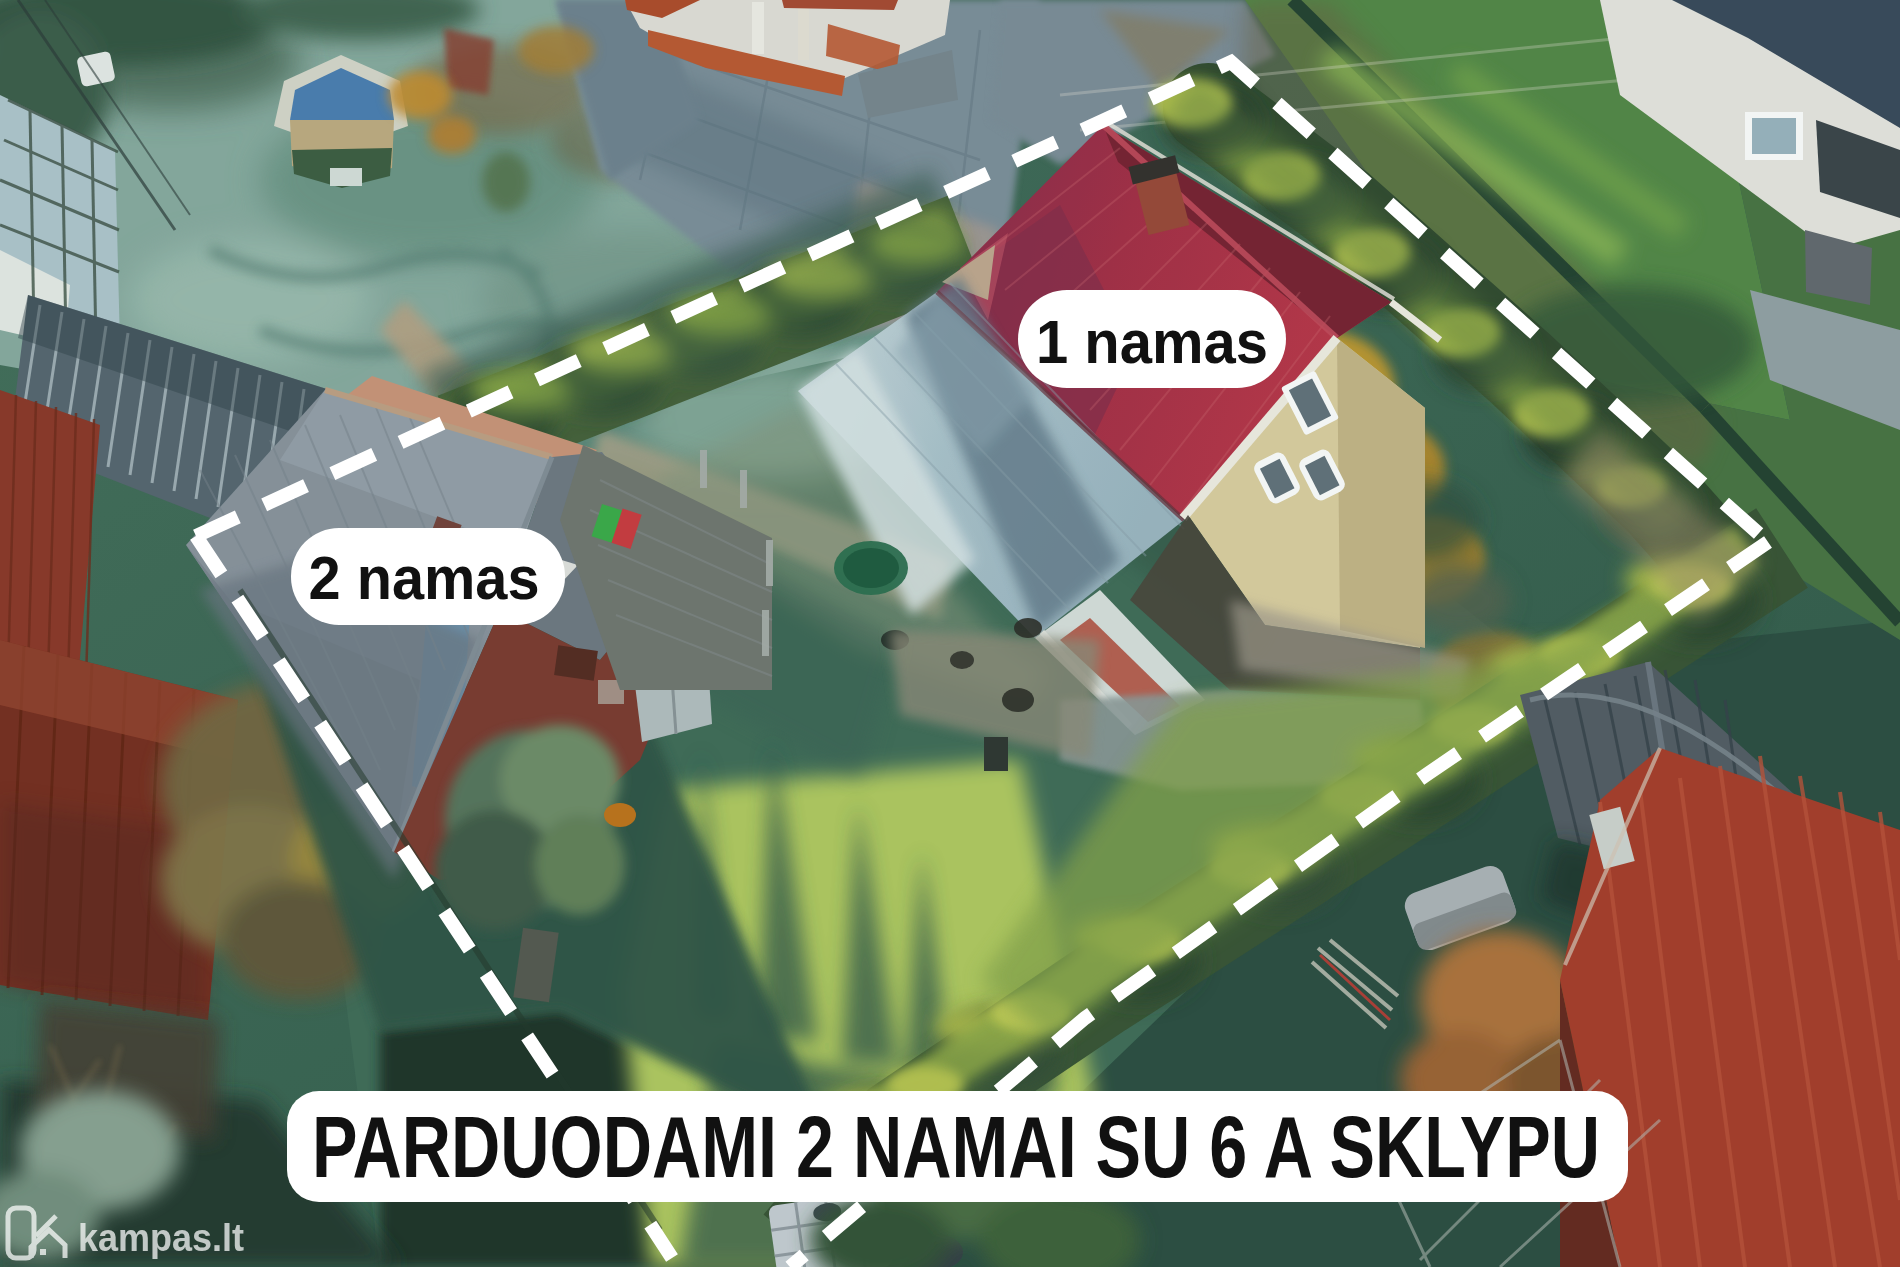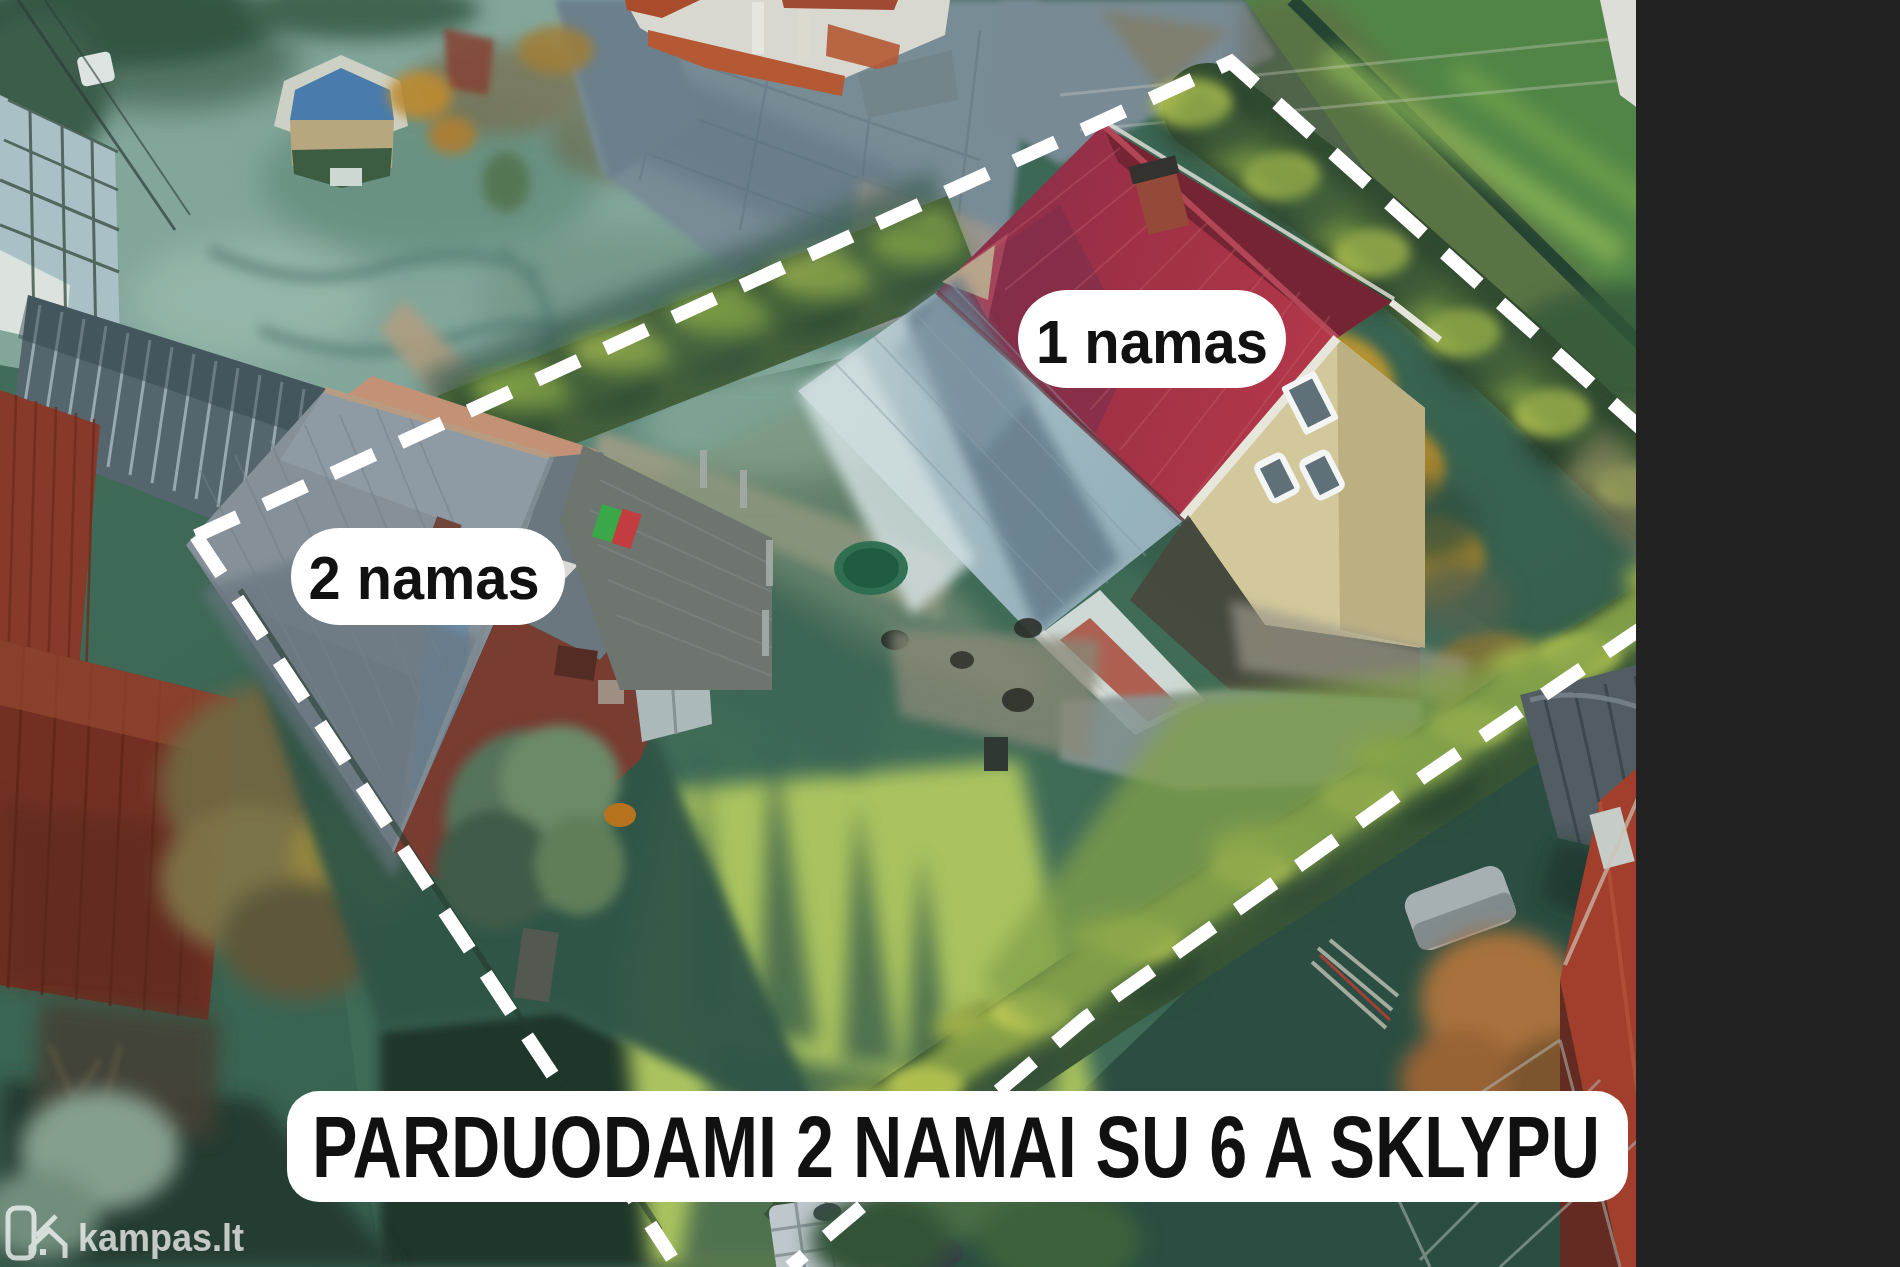--- a/index.html
+++ b/index.html
@@ -1,16 +1,16 @@
 <!DOCTYPE html>
 <html><head>
 <meta charset="utf-8">
 <style>
 html,body{margin:0;padding:0;background:#222;}
-#stage{position:relative;width:1636px;height:1267px;overflow:hidden;font-family:"Liberation Sans",sans-serif;}
+#stage{position:relative;width:1900px;height:1267px;overflow:hidden;font-family:"Liberation Sans",sans-serif;}
 svg{display:block;}
 </style>
 </head>
 <body>
 <div id="stage">
 <svg width="1900" height="1267" viewBox="0 0 1900 1267" xmlns="http://www.w3.org/2000/svg">
 <defs>
 <filter id="b3" x="-30%" y="-30%" width="160%" height="160%">
           <feGaussianBlur stdDeviation="3"></feGaussianBlur>
         </filter>

